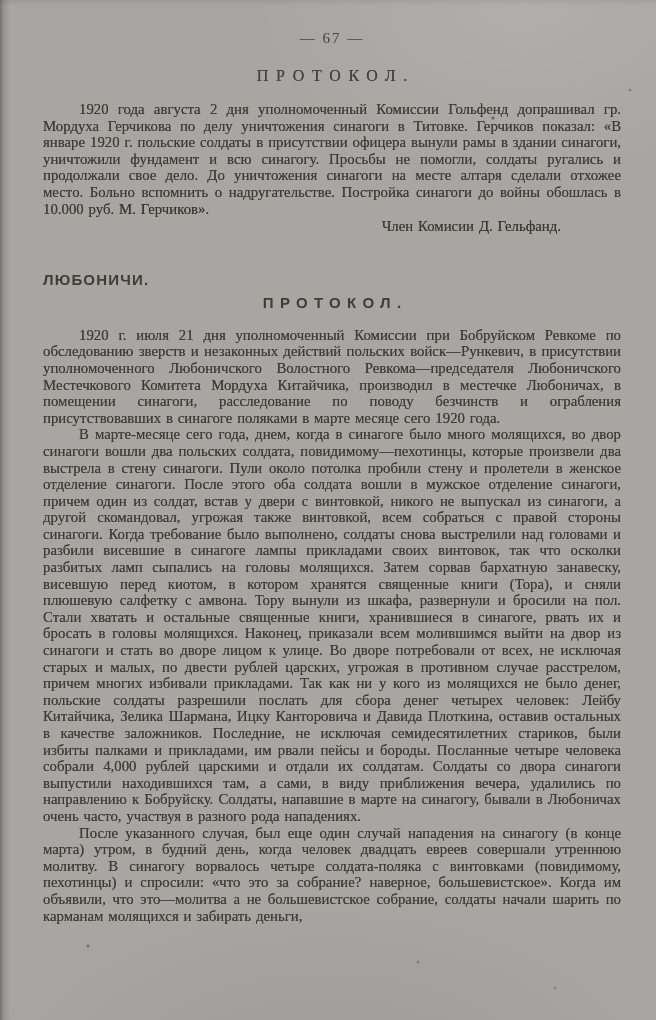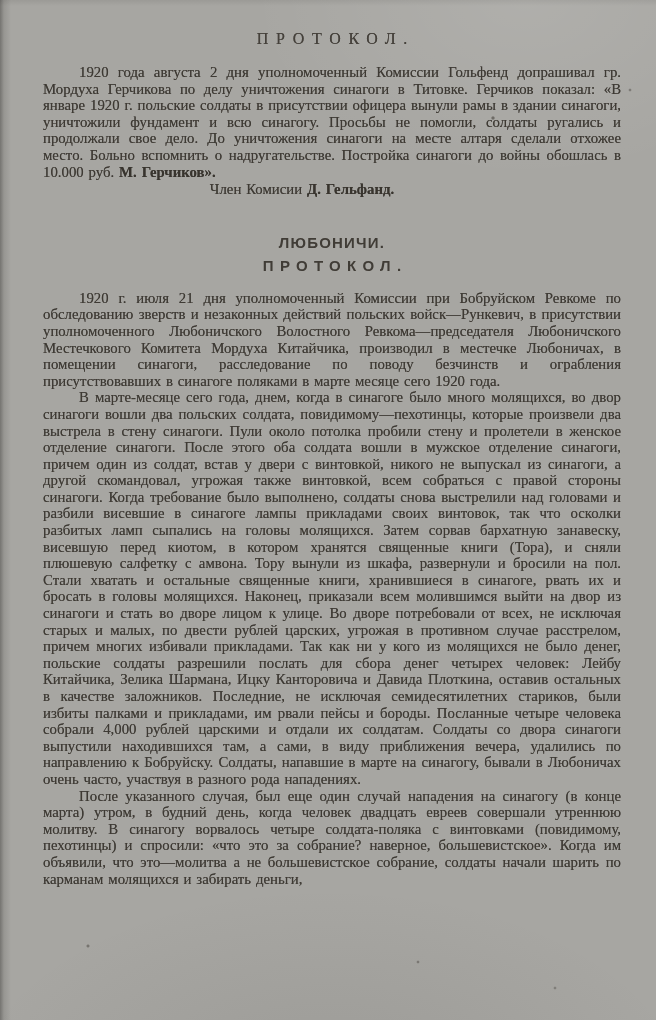--- a/index.html
+++ b/index.html
@@ -53,31 +53,31 @@
   .body-text, .signature {
     font-size: 14.8px;
     line-height: 16.6px;
     text-align: justify;
     margin: 0;
     word-spacing: 0.08em;
     text-shadow: 0 0 0.5px rgba(62,58,52,0.75);
   }
   .body-text { text-indent: 36px; }
   .signature {
-    text-align: center;
+    text-align: right;
     padding-right: 60px;
     margin-top: 1px;
   }
   .signature b, .body-text b {
-    font-weight: bold;
+    font-weight: normal;
     color: #38342e;
   }
   .loc-heading {
     font-family: "Liberation Sans", "DejaVu Sans", sans-serif;
-    text-align: center;
+    text-align: left;
     font-size: 15px;
     font-weight: bold;
     letter-spacing: 0.08em;
     color: #403c36;
     margin: 36px 0 6px 0;
   }
   .title-sans {
     font-family: "Liberation Sans", "DejaVu Sans", sans-serif;
     text-align: center;
     font-size: 15px;
@@ -87,20 +87,21 @@
     color: #403c36;
     margin: 0 0 16px 0;
   }
 </style>
 </head>
 <body>
 
 <div class="page">
   <div class="content">
 
+    <div class="page-number">— 67 —</div>
 
     <section>
       <h1 class="title-serif">ПРОТОКОЛ.</h1>
 
       <p class="body-text"><span>1920 года августа 2 дня уполномоченный Комиссии Гольфенд допрашивал гр. Мордуха Герчикова по делу уничтожения синагоги в Титовке. Герчиков показал: «В январе 1920 г. польские солдаты в присутствии офицера вынули рамы в здании синагоги, уничтожили фундамент и всю синагогу. Просьбы не помогли, солдаты ругались и продолжали свое дело. До уничтожения синагоги на месте алтаря сделали отхожее место. Больно вспомнить о надругательстве. Постройка синагоги до войны обошлась в 10.000 руб.</span> <b>М. Герчиков».</b></p>
 
       <p class="signature"><span>Член Комисии</span> <b>Д. Гельфанд.</b></p>
     </section>
 
     <section>

